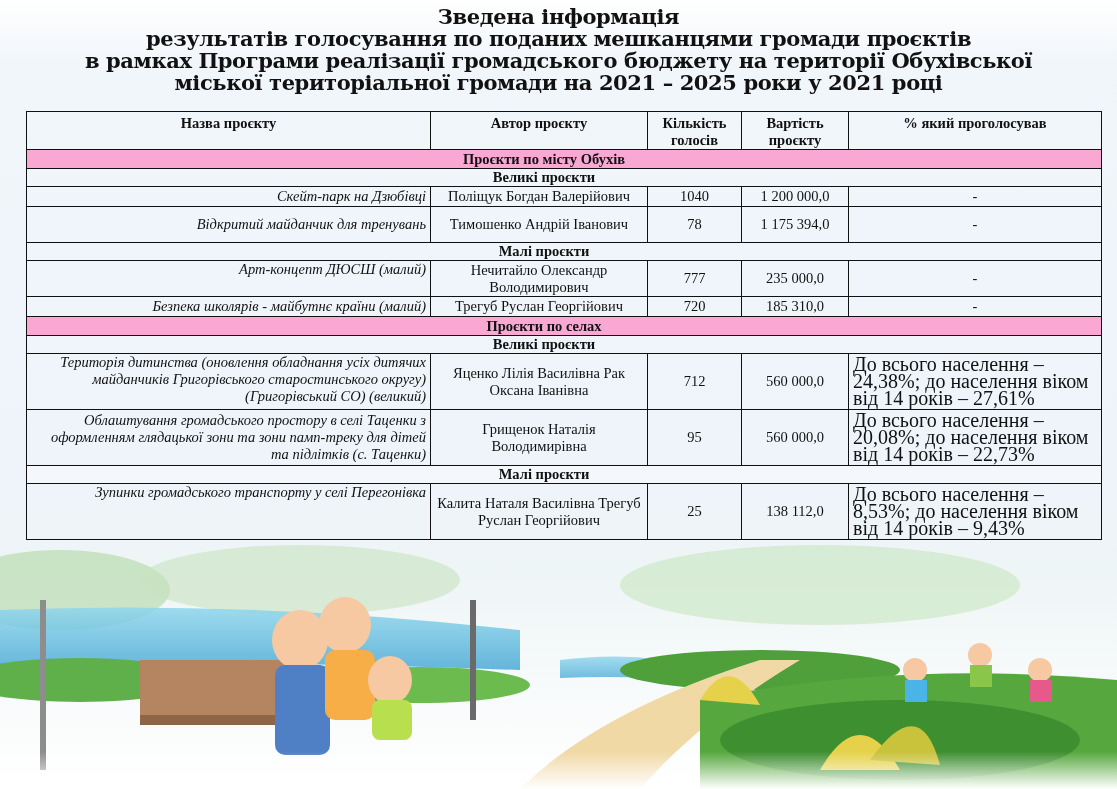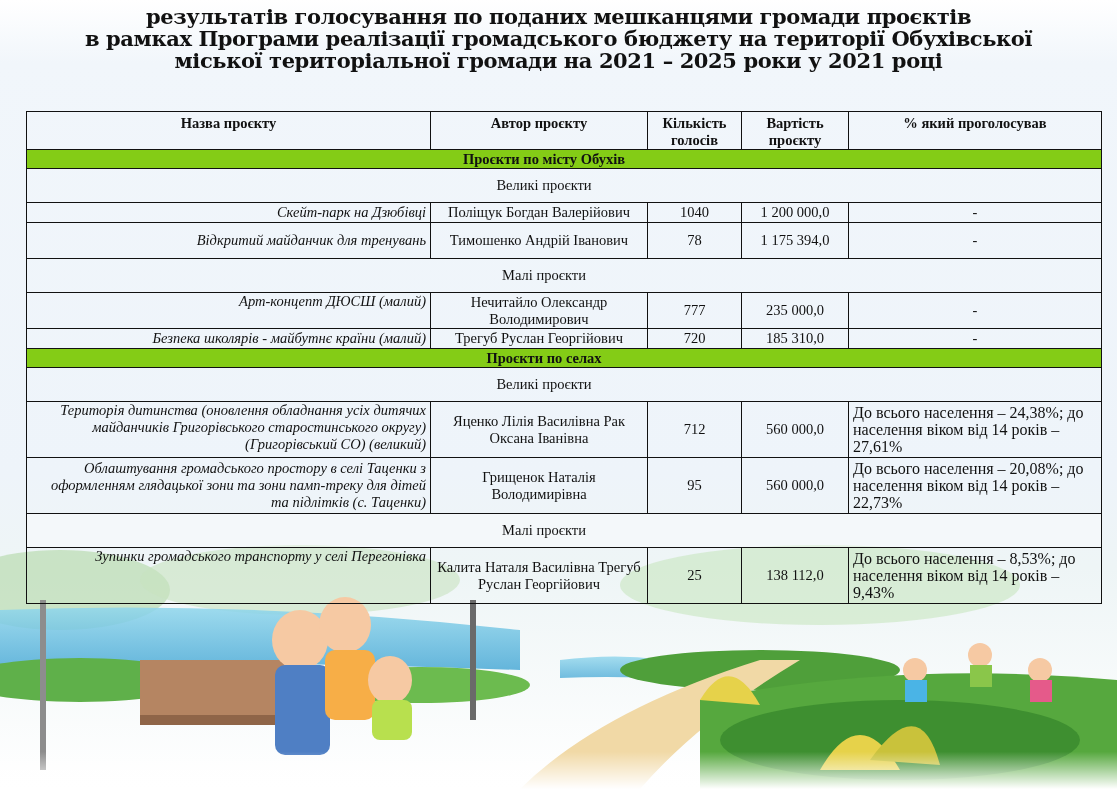--- a/index.html
+++ b/index.html
@@ -18,25 +18,25 @@
   }
   .title div { white-space:nowrap; }
   table.main {
     position:absolute; left:26px; top:111px; width:1075px; z-index:2;
     border-collapse:collapse; table-layout:fixed; font-size:14.5px; line-height:17px;
   }
   table.main td, table.main th { border:1px solid #111; padding:0 4px; vertical-align:middle; }
   table.main th { font-weight:bold; text-align:center; vertical-align:top; padding-top:3px; height:34px;margin-left:44px; }
   td.c { text-align:center; }
   td.l { text-align:right;font-style:italic; }
-  tr.section td { background:#84cc16; font-weight:bold; text-align:center; height:18px; padding:0; }
+  tr.section td { background:#f9a8d4; font-weight:bold; text-align:center; height:18px; padding:0; }
   tr.section td span { position:relative; left:-20px; }
-  tr.sub td { font-weight:normal; text-align:center; height:17px; padding:8px; }
+  tr.sub td { font-weight:bold; text-align:center; height:17px; padding:0; }
   tr.sub td span { position:relative; left:-20px; }
-  .pct { font-size:16px; line-height:17px; text-align:left; }
+  .pct { font-size:20px; line-height:17px; text-align:left; }
 </style>
 </head>
 <body>
 
 <svg class="scene" viewBox="0 0 1117 249" preserveAspectRatio="none">
   <defs>
     <linearGradient id="fade" x1="0" y1="0" x2="0" y2="1">
       <stop offset="0" stop-color="#ffffff" stop-opacity="0"></stop>
       <stop offset="0.85" stop-color="#ffffff" stop-opacity="0"></stop>
       <stop offset="1" stop-color="#ffffff" stop-opacity="1"></stop>
@@ -83,20 +83,21 @@
   <circle cx="915" cy="130" r="12" fill="#f6c9a3"></circle>
   <rect x="905" y="140" width="22" height="22" fill="#4ab4e6"></rect>
   <circle cx="980" cy="115" r="12" fill="#f6c9a3"></circle>
   <rect x="970" y="125" width="22" height="22" fill="#8ac64a"></rect>
   <circle cx="1040" cy="130" r="12" fill="#f6c9a3"></circle>
   <rect x="1030" y="140" width="22" height="22" fill="#e55a8a"></rect>
   <rect x="0" y="0" width="1117" height="249" fill="url(#fade)"></rect>
 </svg>
 
 <div class="title">
+  <div>Зведена інформація</div>
   <div>результатів голосування по поданих мешканцями громади проєктів</div>
   <div>в рамках Програми реалізації громадського бюджету на території Обухівської</div>
   <div>міської територіальної громади на 2021 – 2025 роки у 2021 році</div>
 </div>
 
 <table class="main">
   <colgroup>
     <col style="width:404px">
     <col style="width:217px">
     <col style="width:94px">

